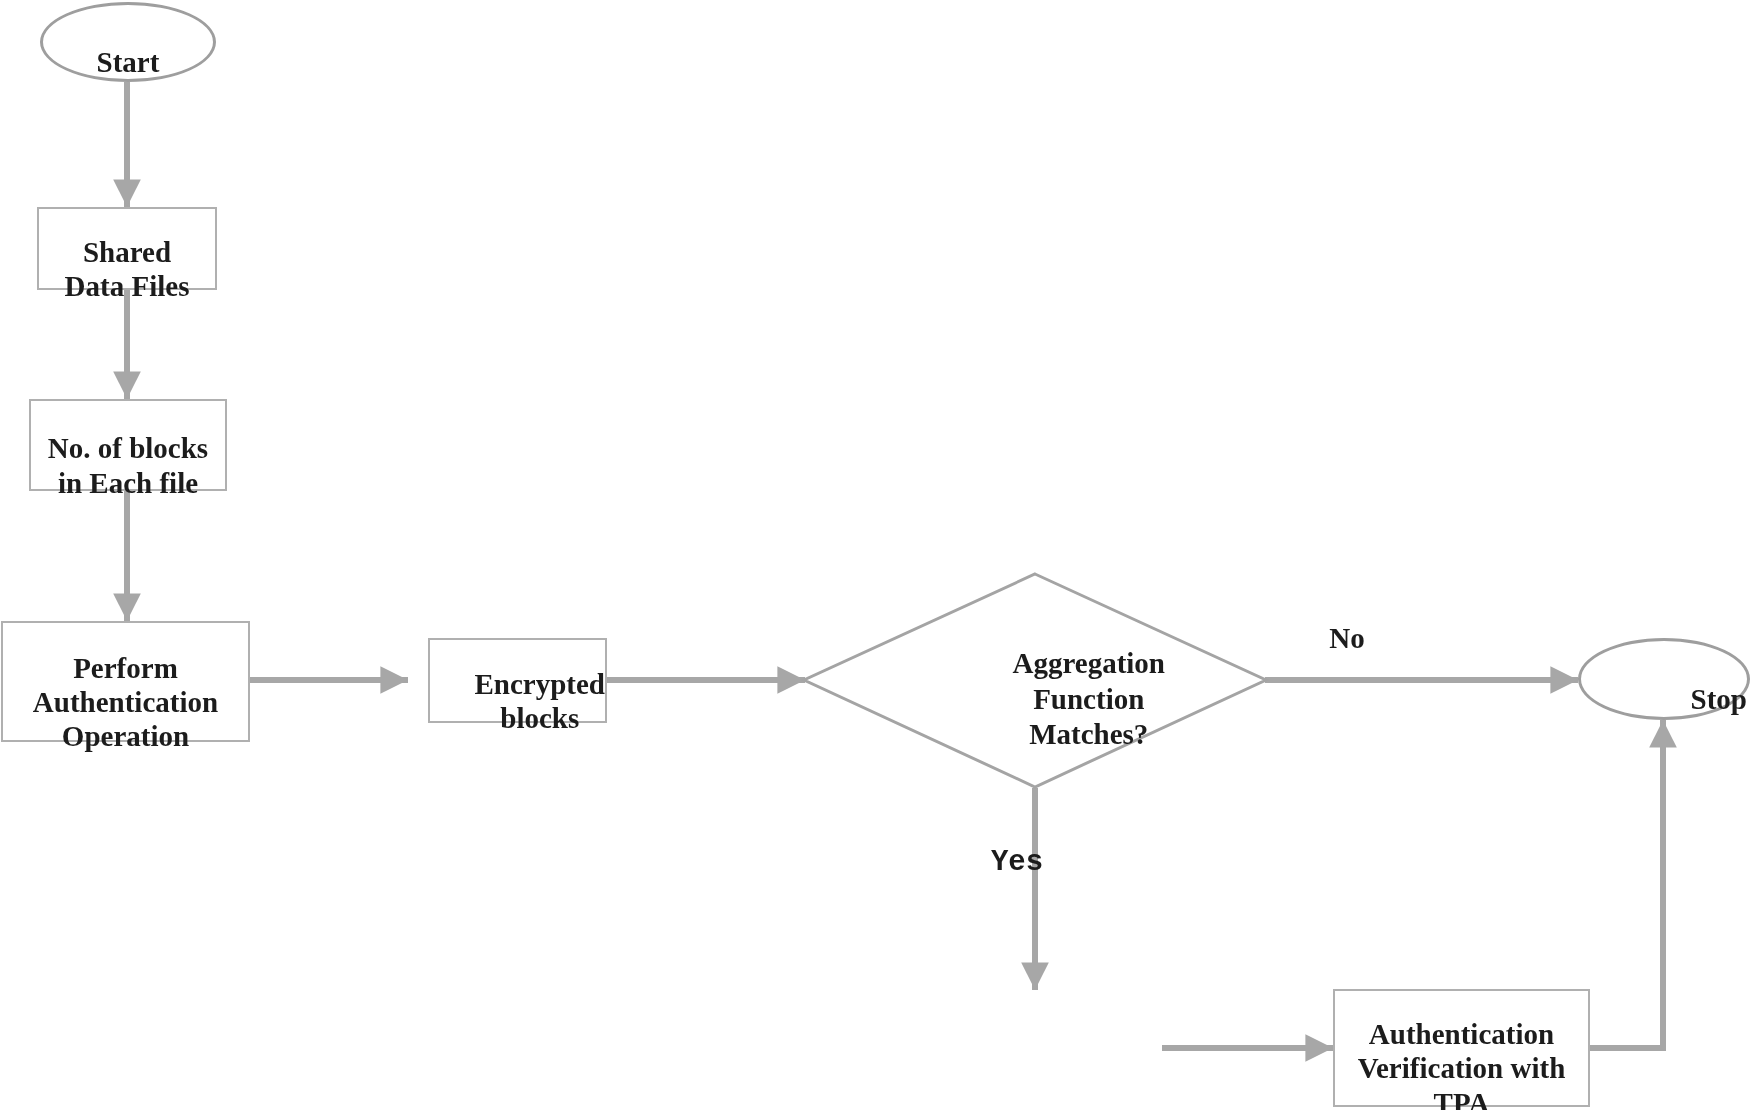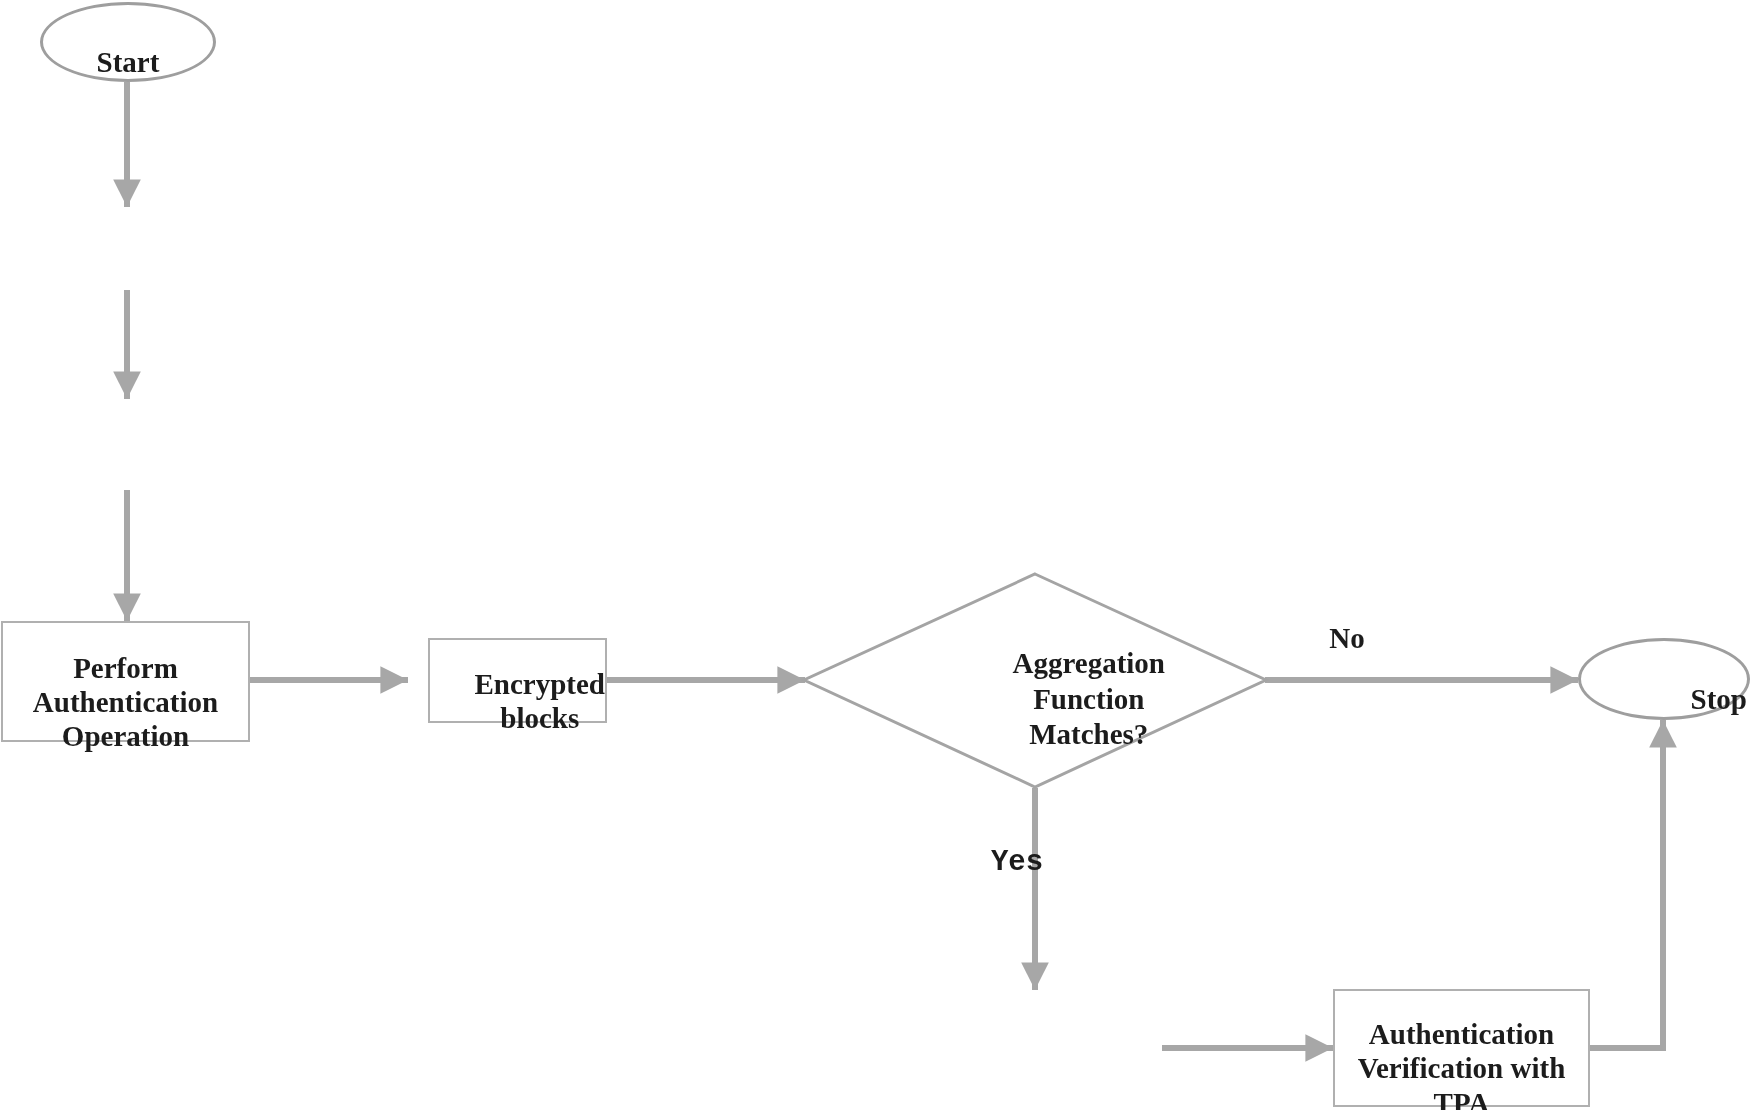--- a/index.html
+++ b/index.html
@@ -83,21 +83,29 @@
     <path d="M1162,1048 L1333,1048" stroke="#a7a7a7" stroke-width="6" fill="none" marker-end="url(#ah)"></path>
     <path d="M1590,1048 L1663,1048 L1663,720" stroke="#a7a7a7" stroke-width="6" fill="none" stroke-linejoin="miter" marker-end="url(#ah)"></path>
 
     <polygon points="1035,574 1266,680 1035,787 804,680" fill="#ffffff" stroke="#a4a4a4" stroke-width="3"></polygon>
   </svg>
 
   <div class="node terminator" style="left:40px; top:2px; width:176px; height:80px;">
     <span class="node-label">Start</span>
   </div>
 
+  <div class="node rect" style="left:37px; top:207px; width:180px; height:83px;">
+    <span class="node-label">Shared
+Data Files</span>
+  </div>
 
+  <div class="node rect" style="left:29px; top:399px; width:198px; height:92px;">
+    <span class="node-label">No. of blocks
+in Each file</span>
+  </div>
 
   <div class="node rect" style="left:1px; top:621px; width:249px; height:121px;">
     <span class="node-label">Perform
 Authentication
 Operation</span>
   </div>
 
   <div class="node rect" style="left:428px; top:638px; width:179px; height:85px;justify-content:flex-end;">
     <span class="node-label">Encrypted
 blocks</span>

